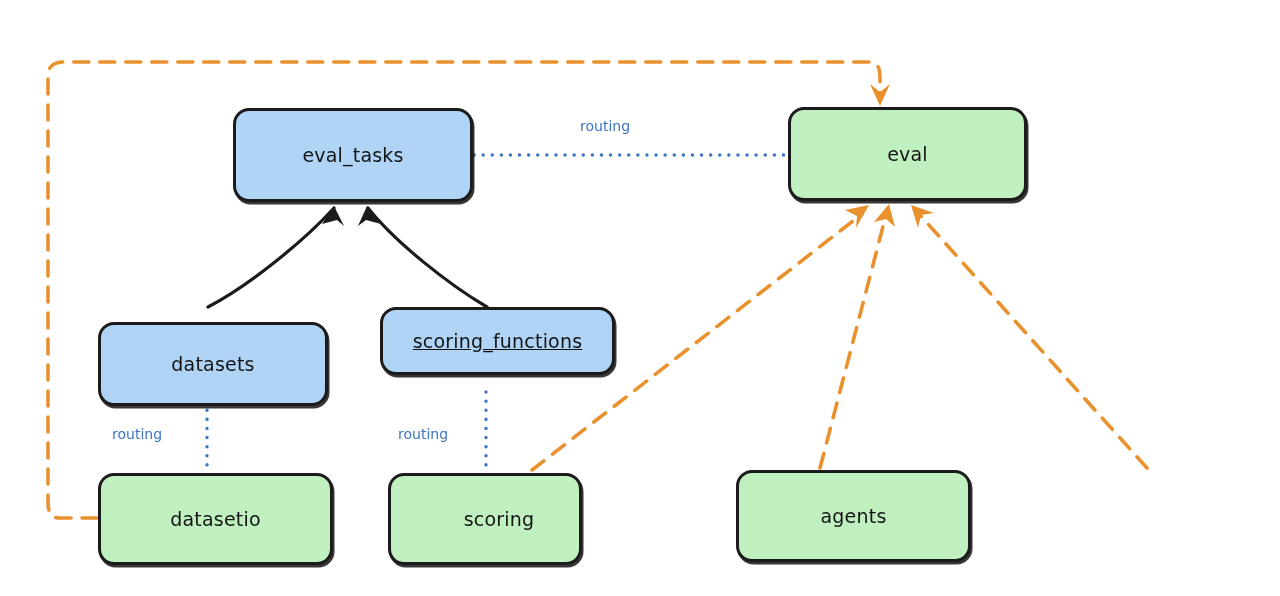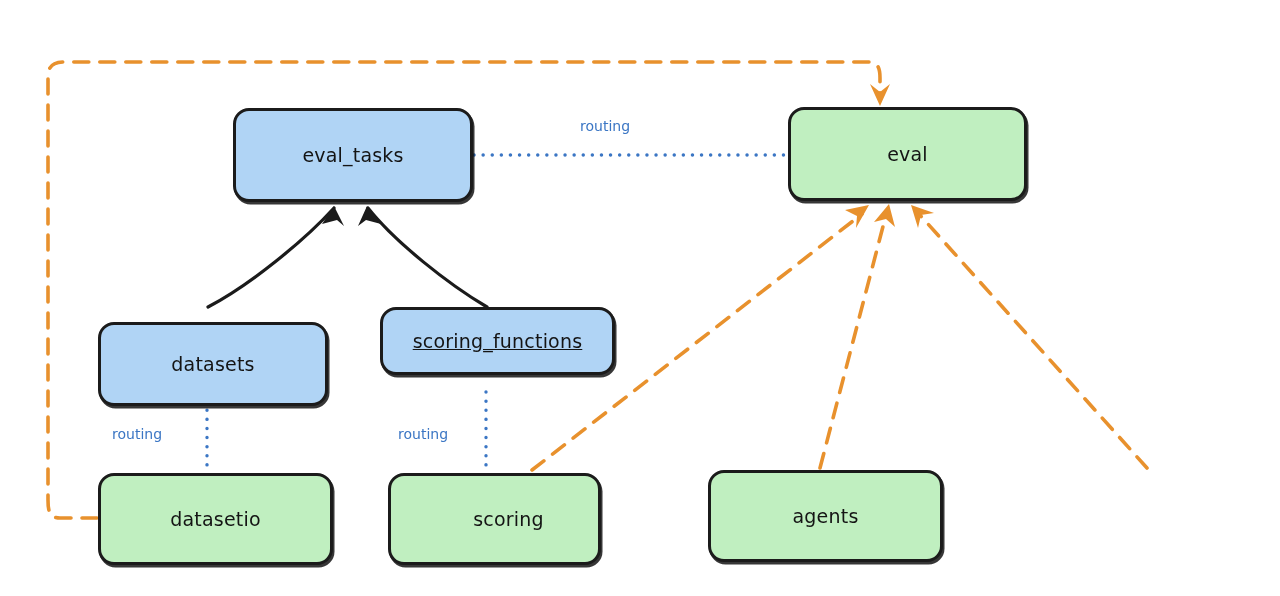--- a/index.html
+++ b/index.html
@@ -117,25 +117,25 @@
   </div>
 
   <div class="node blue" style="left:380px; top:307px; width:235px; height:68px;text-decoration:underline;">
     <span class="node-label">scoring_functions</span>
   </div>
 
   <div class="node green" style="left:90px; top:473px; width:235px; height:92px;margin-left:8px;">
     <span class="node-label">datasetio</span>
   </div>
 
-  <div class="node green" style="left:388px; top:473px; width:213px; height:92px;padding-left:28px;">
+  <div class="node green" style="left:388px; top:473px; width:194px; height:92px;padding-left:28px;">
     <span class="node-label">scoring</span>
   </div>
 
-  <div class="node green" style="left:708px; top:470px; width:235px; height:92px;">
+  <div class="node green" style="left:736px; top:470px; width:235px; height:92px;">
     <span class="node-label">agents</span>
   </div>
 
 
   <div class="edge-label" style="left:580px; top:118px;">routing</div>
 
   <div class="edge-label" style="left:112px; top:426px;">routing</div>
 
   <div class="edge-label" style="left:398px; top:426px;">routing</div>
 

